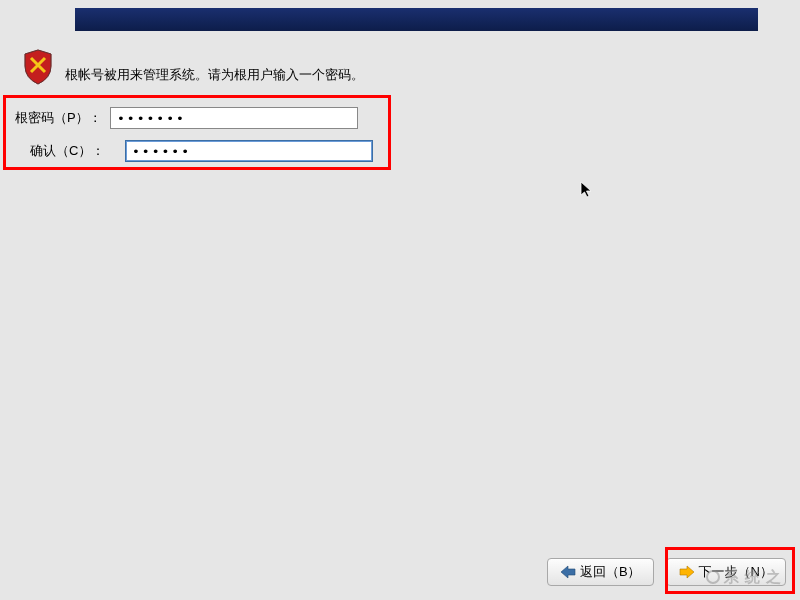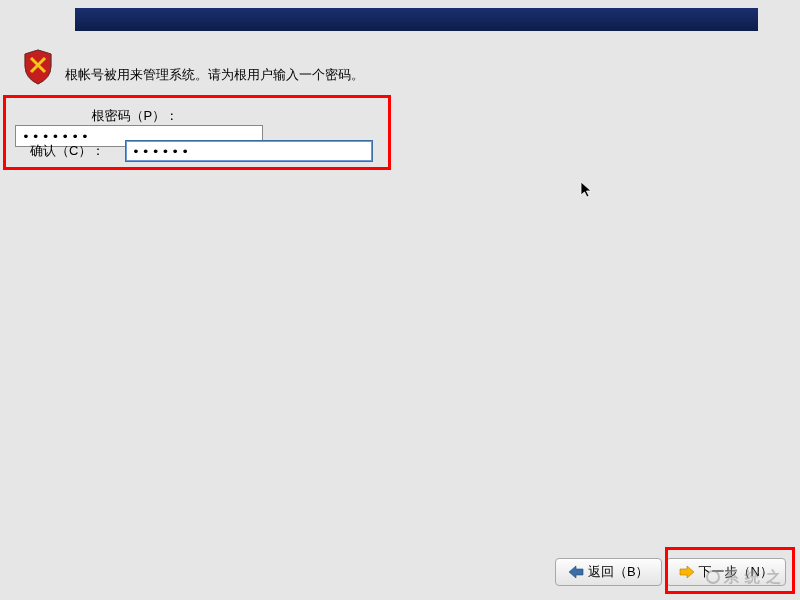--- a/index.html
+++ b/index.html
@@ -43,21 +43,21 @@
       border: 3px solid #ff0000;
       pointer-events: none;
       z-index: 10;
     }
     .password-row {
       position: absolute;
       left: 15px;
       display: flex;
       align-items: center;
     }
-    .password-row-1 { top: 107px; flex-direction: column; }
+    .password-row-1 { top: 107px; }
     .password-row-2 { top: 140px; margin-left: 15px; }
     .field-label {
       width: 95px;
       font-size: 13px;
     }
     .password-input {
       width: 248px;
       height: 22px;
       border: 1px solid #888;
       background: #fff;
@@ -76,21 +76,21 @@
       top: 181px;
       left: 580px;
       font-size: 16px;
       z-index: 20;
     }
     .button-bar {
       position: absolute;
       bottom: 14px;
       right: 14px;
       display: flex;
-      gap: 4px;
+      gap: 12px;
     }
     .nav-button {
       display: flex;
       align-items: center;
       gap: 4px;
       padding: 5px 12px;
       background: linear-gradient(to bottom, #fdfdfd, #e4e4e4);
       border: 1px solid #a8a8a8;
       border-radius: 4px;
       font-size: 13px;

